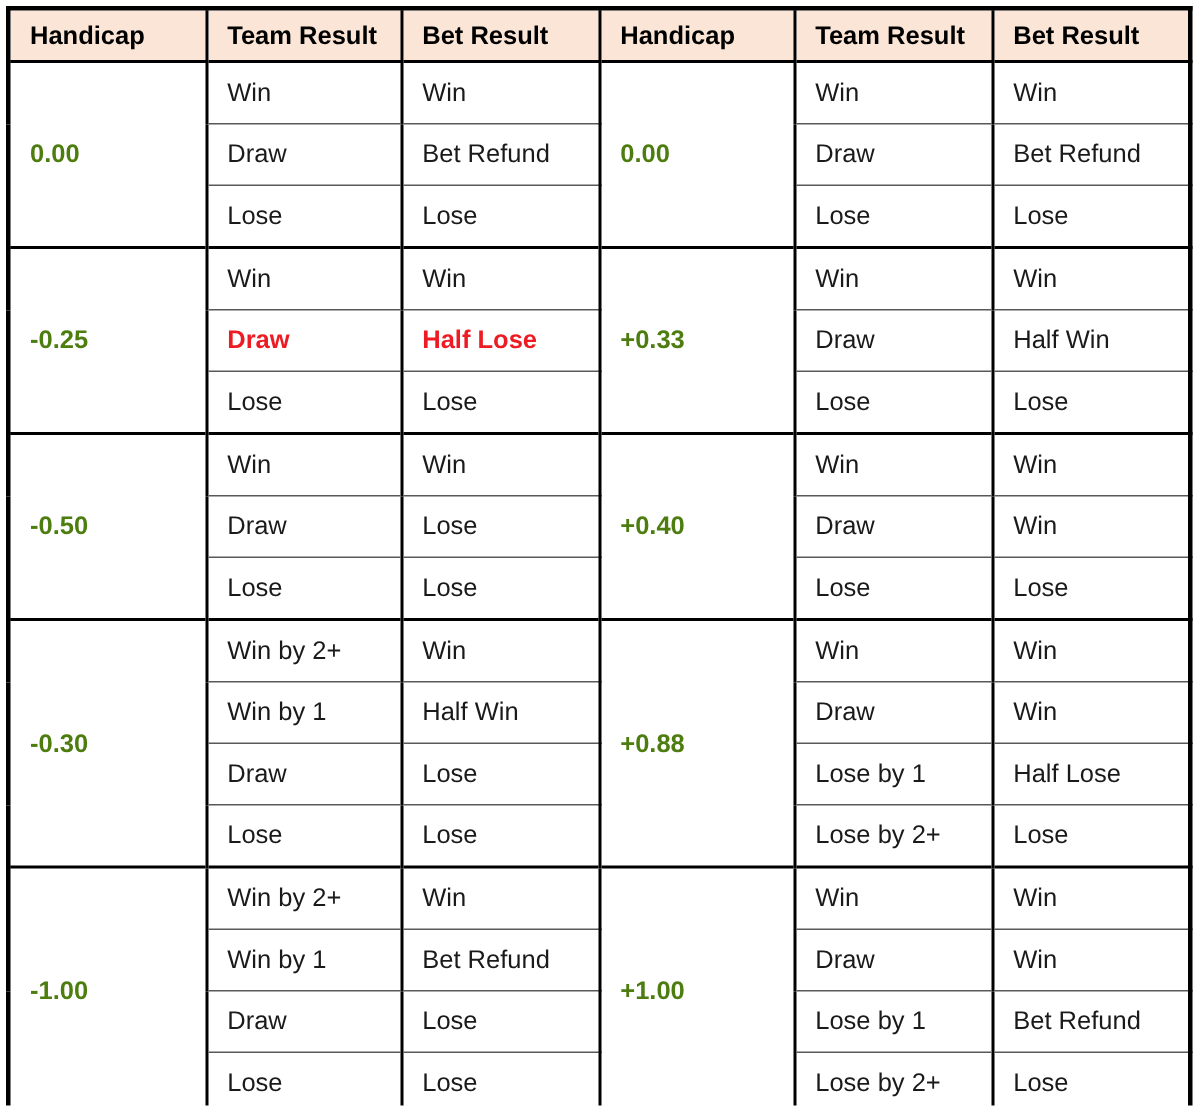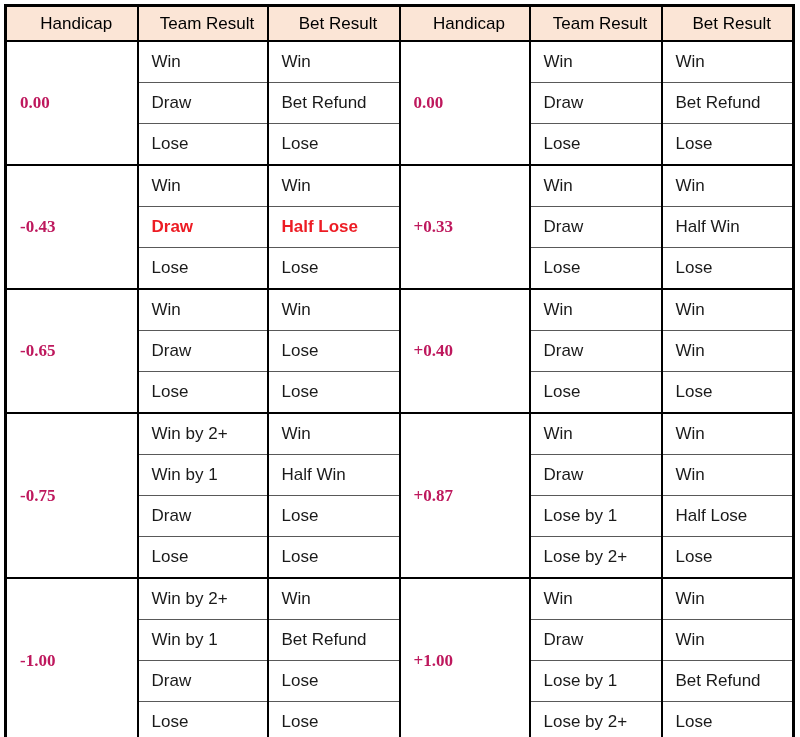--- a/index.html
+++ b/index.html
@@ -23,23 +23,23 @@
     padding: 4px 0 0 4px;
   }
   table.handicap-table {
     border-collapse: collapse;
     table-layout: fixed;
     width: 788px;
     border: 3px solid var(--border-color);
   }
   th {
     background: var(--header-bg);
-    font-weight: normal;
+    font-weight: bold;
     font-size: 17px;
-    text-align: center;
+    text-align: left;
     padding: 0 4px 0 13px;
     height: 33px;
     border-left: 2px solid var(--border-color);
     border-bottom: 2px solid var(--border-color);
     color: #000;
     white-space: nowrap;
     overflow: hidden;
   }
   td {
     font-size: 17px;
@@ -52,22 +52,21 @@
     overflow: hidden;
   }
   tr.group-start > td {
     border-top: 2px solid var(--border-color);
   }
   td.sub-sep {
     border-top: 1px solid var(--subline-color);
   }
   td.handicap-cell {
     font-weight: bold;
-    color: #be185d;
-    font-family: Liberation Serif, serif;
+    color: #4d7c0f;
   }
   td.red {
     color: var(--red);
     font-weight: bold;
   }
 </style>
 </head>
 <body>
 
 <div class="page">
@@ -105,64 +104,64 @@
           <td class=" sub-sep">Draw</td>
           <td class=" sub-sep">Bet Refund</td>
         </tr>
         <tr>
           <td class=" sub-sep">Lose</td>
           <td class=" sub-sep">Lose</td>
           <td class=" sub-sep">Lose</td>
           <td class=" sub-sep">Lose</td>
         </tr>
         <tr class="group-start">
-          <td class="handicap-cell" rowspan="3">-0.43</td>
+          <td class="handicap-cell" rowspan="3">-0.25</td>
           <td class="">Win</td>
           <td class="">Win</td>
           <td class="handicap-cell" rowspan="3">+0.33</td>
           <td class="">Win</td>
           <td class="">Win</td>
         </tr>
         <tr>
           <td class="red sub-sep">Draw</td>
           <td class="red sub-sep">Half Lose</td>
           <td class=" sub-sep">Draw</td>
           <td class=" sub-sep">Half Win</td>
         </tr>
         <tr>
           <td class=" sub-sep">Lose</td>
           <td class=" sub-sep">Lose</td>
           <td class=" sub-sep">Lose</td>
           <td class=" sub-sep">Lose</td>
         </tr>
         <tr class="group-start">
-          <td class="handicap-cell" rowspan="3">-0.65</td>
+          <td class="handicap-cell" rowspan="3">-0.50</td>
           <td class="">Win</td>
           <td class="">Win</td>
           <td class="handicap-cell" rowspan="3">+0.40</td>
           <td class="">Win</td>
           <td class="">Win</td>
         </tr>
         <tr>
           <td class=" sub-sep">Draw</td>
           <td class=" sub-sep">Lose</td>
           <td class=" sub-sep">Draw</td>
           <td class=" sub-sep">Win</td>
         </tr>
         <tr>
           <td class=" sub-sep">Lose</td>
           <td class=" sub-sep">Lose</td>
           <td class=" sub-sep">Lose</td>
           <td class=" sub-sep">Lose</td>
         </tr>
         <tr class="group-start">
-          <td class="handicap-cell" rowspan="4">-0.75</td>
+          <td class="handicap-cell" rowspan="4">-0.30</td>
           <td class="">Win by 2+</td>
           <td class="">Win</td>
-          <td class="handicap-cell" rowspan="4">+0.87</td>
+          <td class="handicap-cell" rowspan="4">+0.88</td>
           <td class="">Win</td>
           <td class="">Win</td>
         </tr>
         <tr>
           <td class=" sub-sep">Win by 1</td>
           <td class=" sub-sep">Half Win</td>
           <td class=" sub-sep">Draw</td>
           <td class=" sub-sep">Win</td>
         </tr>
         <tr>

